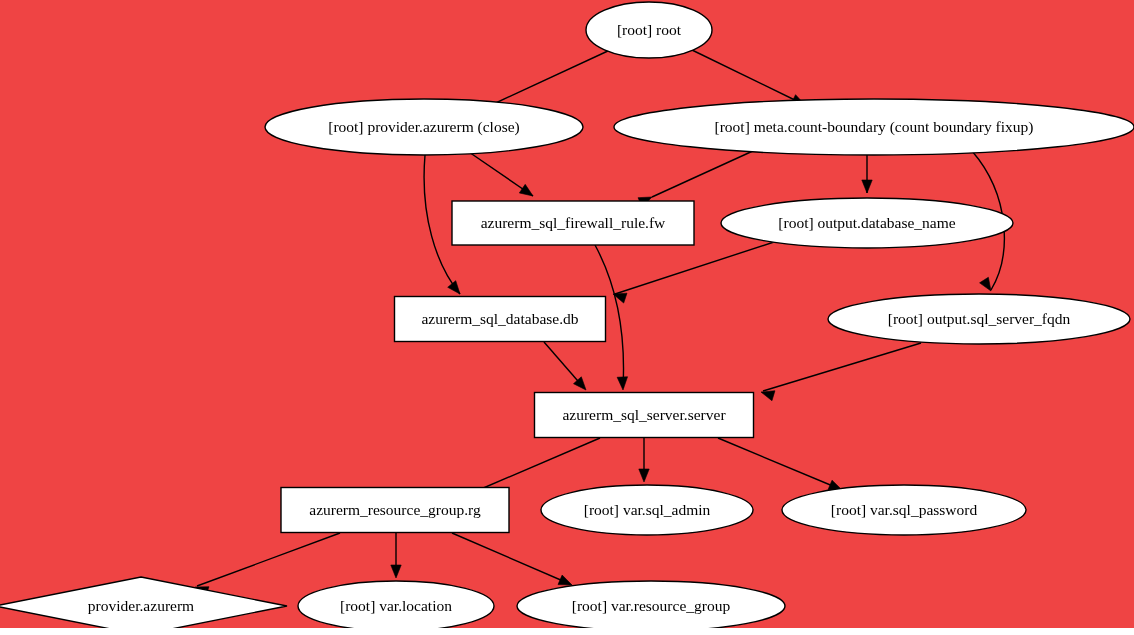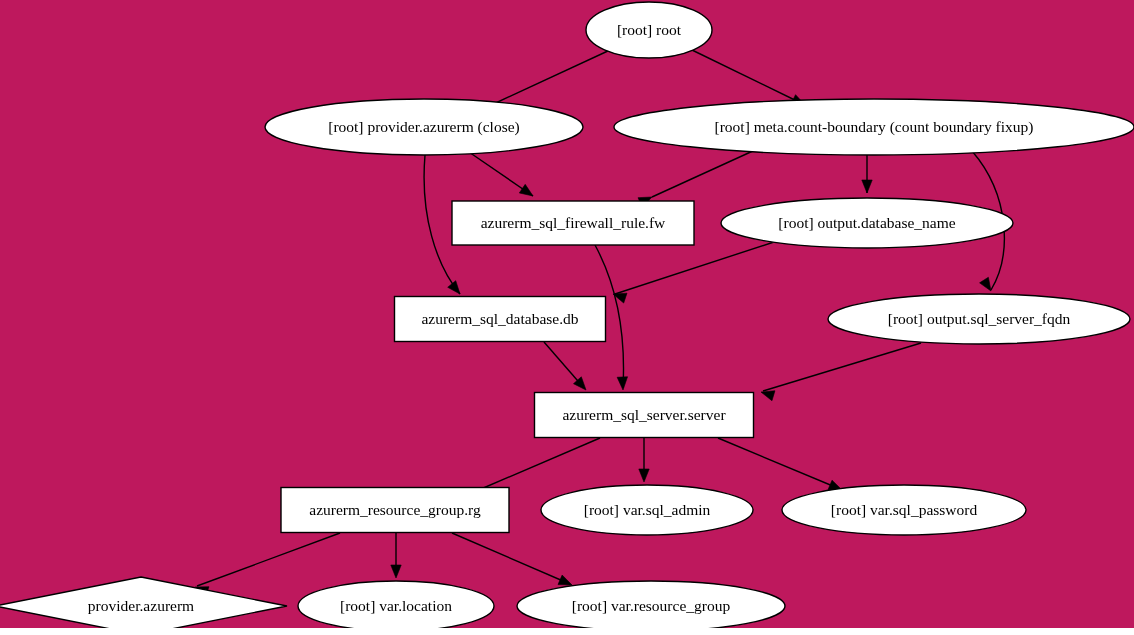--- a/index.html
+++ b/index.html
@@ -4,21 +4,21 @@
 <style>
   html, body {
     margin: 0;
     padding: 0;
     background: #ffffff;
   }
   #canvas {
     position: relative;
     width: 1134px;
     height: 628px;
-    background: #be185d;
+    background: #ef4444;
     overflow: hidden;
     text-align: center;
   }
   svg#graph {
     display: block;
     width: 1134px;
     height: 635px;
   }
   .node-shape {
     fill: #ffffff;

